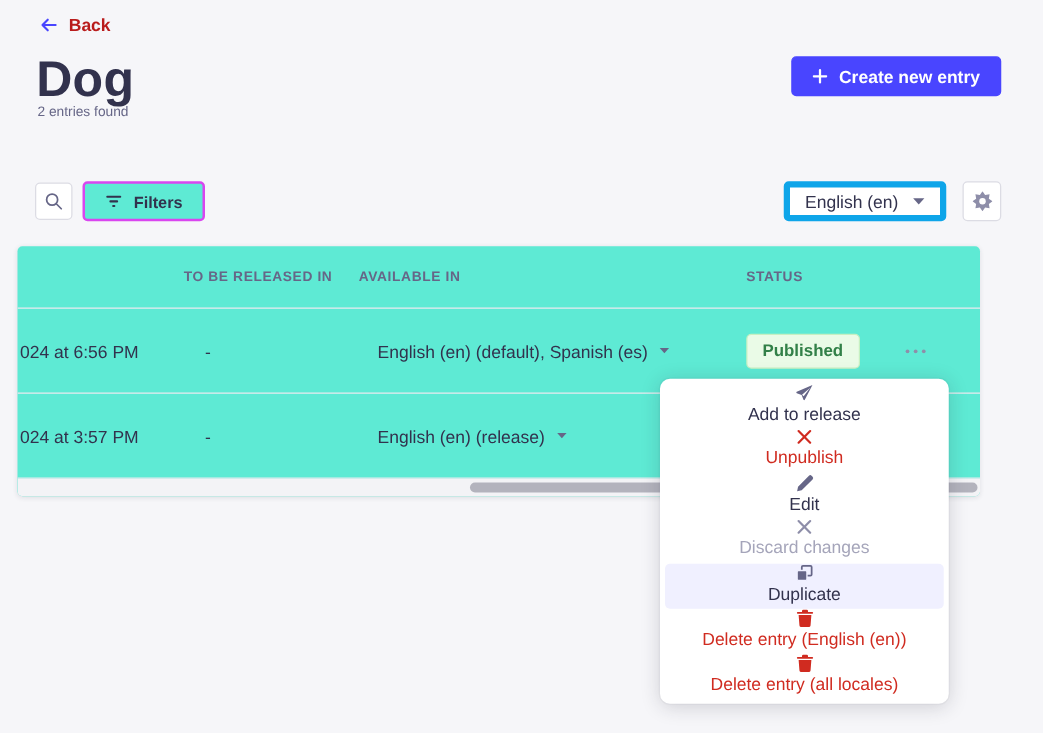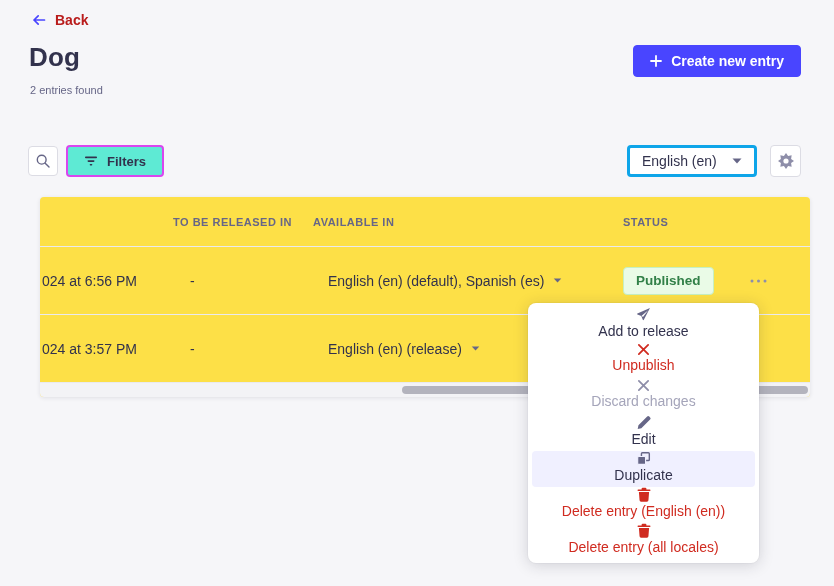--- a/index.html
+++ b/index.html
@@ -6,21 +6,21 @@
   html,body { background:#f6f6f9; }
   .page {
     position:relative; width:834px; height:586px; background:#f6f6f9;
     font-family:"Liberation Sans", sans-serif; overflow:hidden; color:#32324d;
   }
   
   .back-link {
     position:absolute; left:31px; top:12px; display:flex; align-items:center; gap:8px;
     color:#b91c1c; font-size:14px; font-weight:600; cursor:pointer; text-decoration:none;
   }
-  .page-title { position:absolute; left:29px; top:42px; font-size:26px; font-weight:700; color:#32324d; letter-spacing:.2px; }
+  .page-title { position:absolute; left:29px; top:42px; font-size:40px; font-weight:700; color:#32324d; letter-spacing:.2px; }
   .subtitle   { position:absolute; left:30px; top:84px; font-size:11px; color:#666687; }
   .create-btn {
     position:absolute; right:33px; top:45px; height:32px; padding:0 16px;
     background:#4945ff; border:1px solid #4945ff; border-radius:4px; color:#fff;
     font-size:14px; font-weight:600; display:flex; align-items:center; gap:9px; cursor:pointer;
     font-family:inherit;
   }
   
   .icon-btn {
     position:absolute; background:#fff; border:1px solid #dcdce4; border-radius:4px;
@@ -28,29 +28,29 @@
   }
   .search-btn  { left:28px;  top:146px; width:30px; height:30px; }
   .filters-btn {
     position:absolute; left:66px; top:145px; height:32px; padding:0 16px;
     background:#5eead4; border:2px solid #d946ef; border-radius:4px;
     display:flex; align-items:center; gap:9px; font-size:13px; font-weight:600; color:#32324d;
     cursor:pointer; font-family:inherit;
   }
   .locale-select {
     position:absolute; left:627px; top:145px; width:130px; height:32px;
-    background:#fff; border:3px solid #0ea5e9; border-radius:4px;
+    background:#fff; border:5px solid #0ea5e9; border-radius:4px;
     display:flex; align-items:center; justify-content:space-between; padding:0 12px;
     font-size:14px; color:#32324d; cursor:pointer;
   }
   .gear-btn { left:770px; top:145px; width:31px; height:32px; }
   
   .table-card {
-    position:absolute; left:40px; top:197px; width:770px; height:200px;
-    background:#fde047; border-radius:4px; box-shadow:0 1px 4px rgba(33,33,52,.1); overflow:hidden;
+    position:absolute; left:14px; top:197px; width:770px; height:200px;
+    background:#5eead4; border-radius:4px; box-shadow:0 1px 4px rgba(33,33,52,.1); overflow:hidden;
   }
   .thead { position:relative; height:50px; border-bottom:1px solid #eaeaef; }
   .th {
     position:absolute; top:50%; transform:translateY(-50%);
     font-size:11px; font-weight:700; letter-spacing:.5px; color:#666687;
   }
   .th-released { left:133px; } .th-available { left:273px; } .th-status { left:583px; }
   .trow { position:relative; height:68px; border-bottom:1px solid #eaeaef; font-size:14px; cursor:pointer; }
   .trow:last-of-type { border-bottom:none; }
   .cell { position:absolute; top:50%; transform:translateY(-50%); white-space:nowrap; color:#32324d; }
@@ -213,36 +213,36 @@
 
     <div class="menu-item danger">
       <span class="mi-icon">
         <svg width="13" height="13" viewBox="0 0 14 14">
             <path d="M2 2l10 10M12 2L2 12" stroke="currentColor" stroke-width="1.9" stroke-linecap="round"></path>
           </svg>
       </span>
       <span class="mi-label">Unpublish</span>
     </div>
 
+    <div class="menu-item">
+      <span class="mi-icon">
+        <svg width="15" height="15" viewBox="0 0 16 16">
+            <path d="M11.9 1.7a1.6 1.6 0 0 1 2.26 0l.84.84a1.6 1.6 0 0 1 0 2.26l-9.3 9.3-3.9.8.8-3.9 9.3-9.3z" fill="currentColor"></path>
+          </svg>
+      </span>
+      <span class="mi-label">Edit</span>
+    </div>
+
     <div class="menu-item disabled">
       <span class="mi-icon">
         <svg width="13" height="13" viewBox="0 0 14 14">
             <path d="M2 2l10 10M12 2L2 12" stroke="currentColor" stroke-width="1.9" stroke-linecap="round"></path>
           </svg>
       </span>
       <span class="mi-label">Discard changes</span>
-    </div>
-
-    <div class="menu-item">
-      <span class="mi-icon">
-        <svg width="15" height="15" viewBox="0 0 16 16">
-            <path d="M11.9 1.7a1.6 1.6 0 0 1 2.26 0l.84.84a1.6 1.6 0 0 1 0 2.26l-9.3 9.3-3.9.8.8-3.9 9.3-9.3z" fill="currentColor"></path>
-          </svg>
-      </span>
-      <span class="mi-label">Edit</span>
     </div>
 
     <div class="menu-item active">
       <span class="mi-icon">
         <svg width="15" height="15" viewBox="0 0 16 16">
             <rect x="5.8" y="1.8" width="8.4" height="8.4" rx="1" fill="none" stroke="currentColor" stroke-width="1.5"></rect>
             <rect x="1.8" y="5.8" width="8.4" height="8.4" rx="1" fill="currentColor" stroke="#f0f0ff" stroke-width="1.2"></rect>
           </svg>
       </span>
       <span class="mi-label">Duplicate</span>

